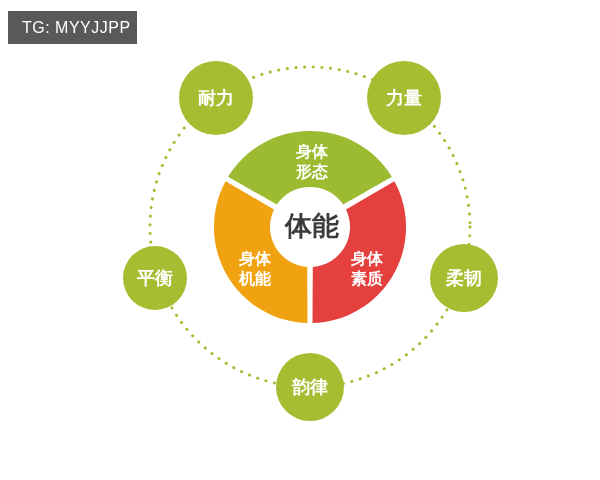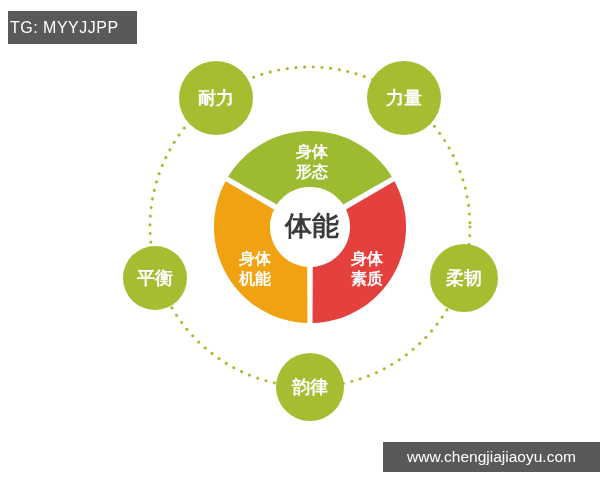--- a/index.html
+++ b/index.html
@@ -8,21 +8,21 @@
     background: #ffffff;
     font-family: "Liberation Sans", "DejaVu Sans", sans-serif;
     position: relative;
     overflow: hidden;
   }
   .stage { position: absolute; inset: 0; }
   .badge {
     position: absolute; left: 8px; top: 11px;
     width: 129px; height: 33px;
     box-sizing: border-box;
-    padding-left: 2px;
+    padding-left: 14px;
     line-height: 33px;
     font-size: 16px;
     letter-spacing: 0.5px;
   }
   .footer {
     position: absolute; left: 383px; top: 442px;
     width: 217px; height: 30px;
     line-height: 30px;
     text-align: center;
     font-size: 15.5px;
@@ -96,15 +96,14 @@
 
     <g>
       <path d="M 312.5 323.0 A 96 96 0 0 0 394.4 181.2 L 346.0 209.5 A 40 40 0 0 1 312.8 266.9 Z" fill="#e4403e"></path>
       <text class="seg-label" x="367" y="258">身体</text>
       <text class="seg-label" x="367" y="278">素质</text>
     </g>
 
     <text class="center-label" x="312" y="226" fill="#3b3b3b">体能</text>
   </svg>
 
-  <div class="footer" style="background: rgb(89, 89, 89); color: rgb(255, 255, 255);">www.chengjiajiaoyu.com</div>
 
 </div>
 
 </body></html>

